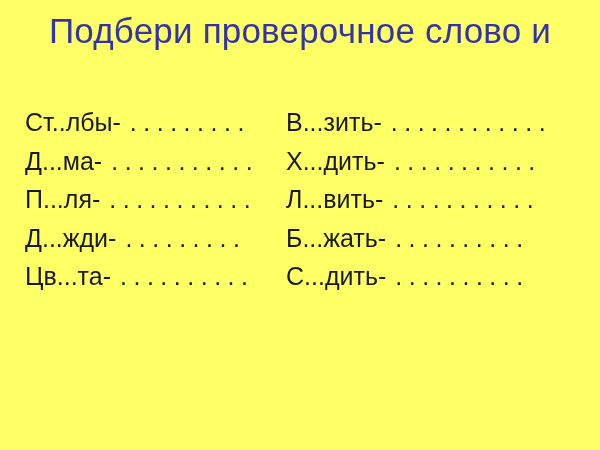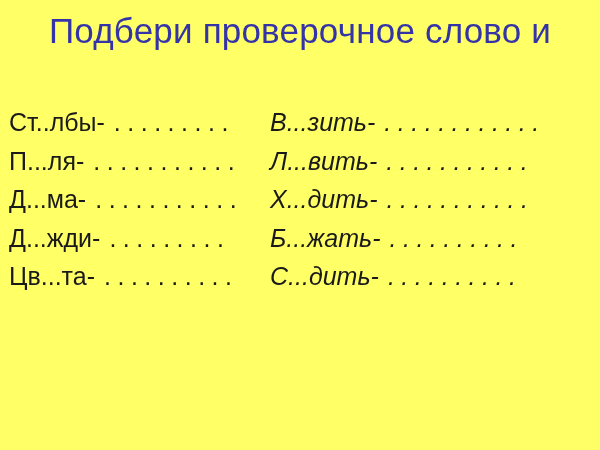--- a/index.html
+++ b/index.html
@@ -34,28 +34,27 @@
     color: var(--body-color, #1A1A1A);
     font-size: 25px;
   }
   .word-row {
     height: 38.5px;
     line-height: 38.5px;
     white-space: nowrap;
   }
   .cell-left {
     display: inline-block;
-    margin-left: 9px;
+    margin-left: 25px;
     width: 261px;
     vertical-align: top;
   }
   .cell-right {
     display: inline-block;
     vertical-align: top;
-    font-style: italic;
   }
   .dots {
     letter-spacing: 6.5px;
     margin-left: 9px;
   }
 </style>
 </head>
 <body>
 
 <div class="slide">
@@ -64,25 +63,25 @@
     <div>Подбери проверочное слово и</div>
   </div>
 
   <div class="word-list">
 
     <div class="word-row">
       <span class="cell-left"><span>Ст..лбы-</span><span class="dots">.........</span></span><span class="cell-right"><span>В...зить-</span><span class="dots">............</span></span>
     </div>
 
     <div class="word-row">
-      <span class="cell-left"><span>П...ля-</span><span class="dots">...........</span></span><span class="cell-right"><span>Л...вить-</span><span class="dots">...........</span></span>
+      <span class="cell-left"><span>Д...ма-</span><span class="dots">...........</span></span><span class="cell-right"><span>Х...дить-</span><span class="dots">...........</span></span>
     </div>
 
     <div class="word-row">
-      <span class="cell-left"><span>Д...ма-</span><span class="dots">...........</span></span><span class="cell-right"><span>Х...дить-</span><span class="dots">...........</span></span>
+      <span class="cell-left"><span>П...ля-</span><span class="dots">...........</span></span><span class="cell-right"><span>Л...вить-</span><span class="dots">...........</span></span>
     </div>
 
     <div class="word-row">
       <span class="cell-left"><span>Д...жди-</span><span class="dots">.........</span></span><span class="cell-right"><span>Б...жать-</span><span class="dots">..........</span></span>
     </div>
 
 
     <div class="word-row">
       <span class="cell-left"><span>Цв...та-</span><span class="dots">..........</span></span><span class="cell-right"><span>С...дить-</span><span class="dots">..........</span></span>
     </div>

